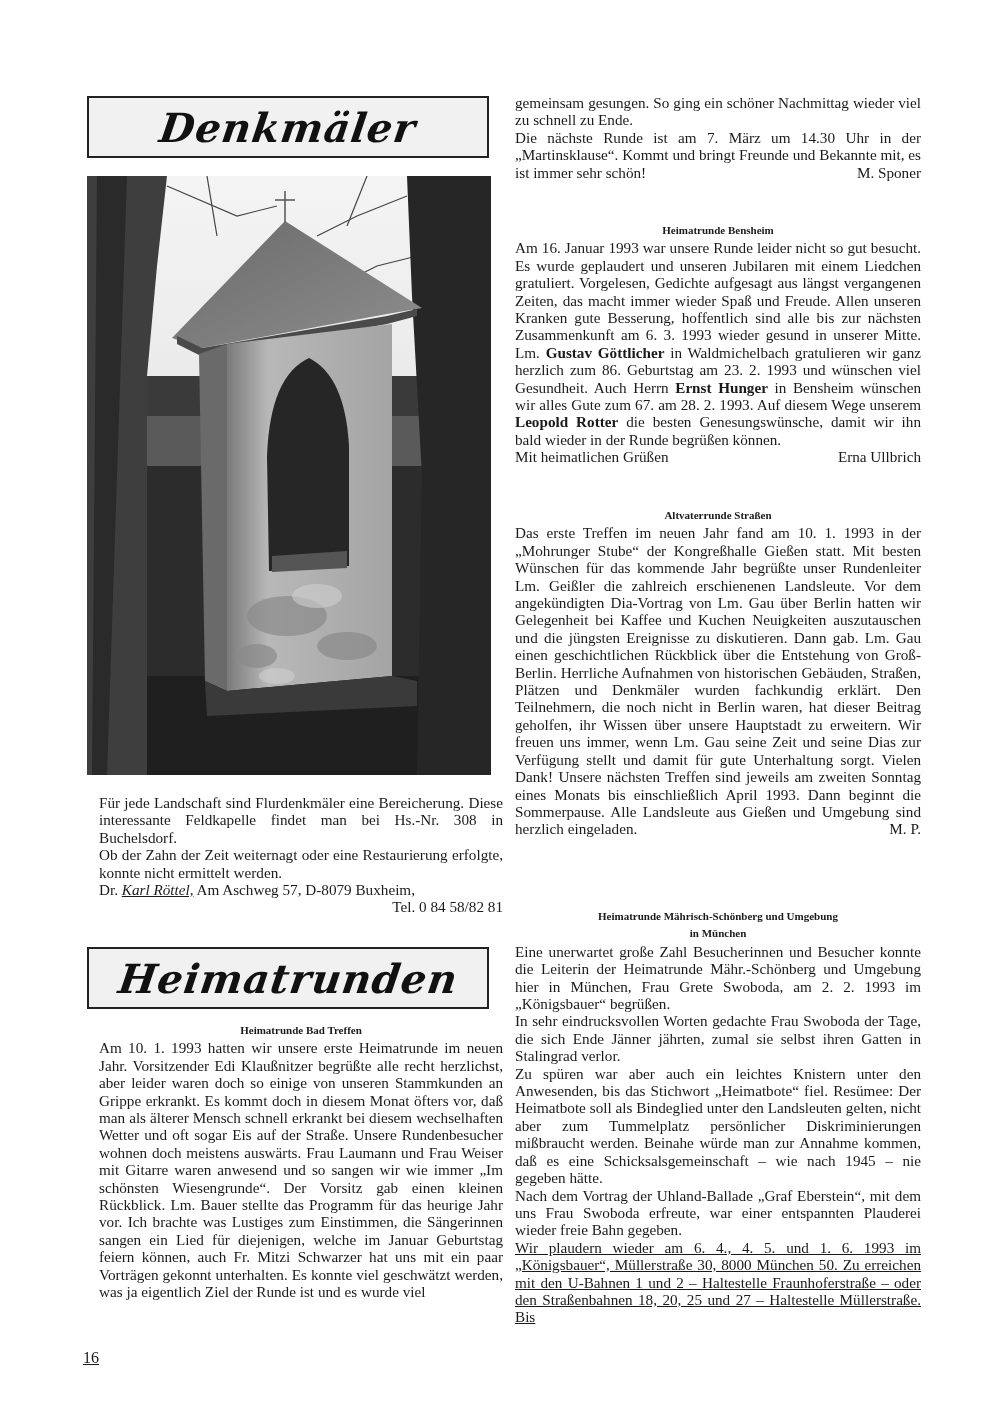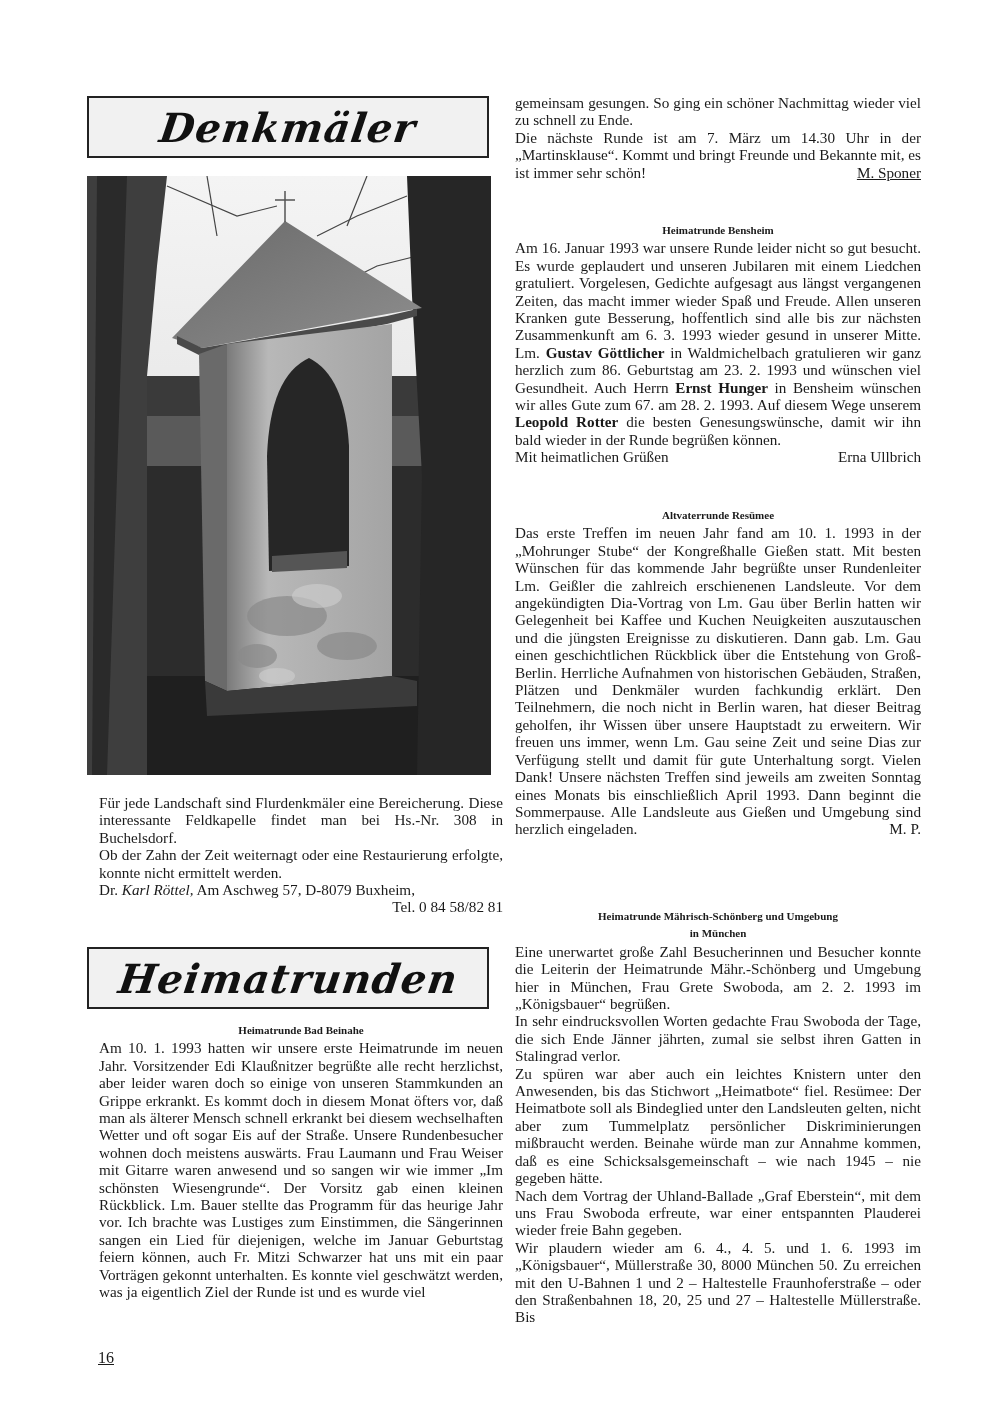--- a/index.html
+++ b/index.html
@@ -24,22 +24,22 @@
   }
   .photo {
     position: absolute; left: 87px; top: 176px; width: 404px; height: 599px;
     background: #2a2a2a; overflow: hidden;
   }
   .photo svg { display: block; }
   h3 { margin: 0; font-size: 11px; font-weight: bold; text-align: center; line-height: 17.4px; }
   p { margin: 0; }
   .sig { display: flex; justify-content: space-between; }
   b { font-weight: bold; }
-  i { font-style: italic; }
-  .pageno { position: absolute; left: 98px; top: 1349px; font-size: 16px; text-decoration: underline; }
+  i { font-style: italic; text-decoration: underline; }
+  .pageno { position: absolute; left: 83px; top: 1349px; font-size: 16px; text-decoration: underline; }
 </style>
 </head>
 <body>
 
 <div class="banner" style="top:96px;">
   <span>Denkmäler</span>
 </div>
 
 <div class="photo">
   <svg width="404" height="599" viewBox="0 0 404 599" xmlns="http://www.w3.org/2000/svg">
@@ -112,58 +112,58 @@
     <span>Dr. </span><i>Karl Röttel,</i><span> Am Aschweg 57, D-8079 Buxheim,</span>
   </p>
   <p style="text-align:right;">Tel. 0 84 58/82 81</p>
 </div>
 
 <div class="banner" style="top:947px;">
   <span>Heimatrunden</span>
 </div>
 
 <div class="col left" style="top:1022px;">
-  <h3>Heimatrunde Bad Beinahe</h3>
+  <h3>Heimatrunde Bad Treffen</h3>
   <p>Am 10. 1. 1993 hatten wir unsere erste Heimatrunde im neuen Jahr. Vorsitzender Edi Klaußnitzer begrüßte alle recht herzlichst, aber leider waren doch so einige von unseren Stammkunden an Grippe erkrankt. Es kommt doch in diesem Monat öfters vor, daß man als älterer Mensch schnell erkrankt bei diesem wechselhaften Wetter und oft sogar Eis auf der Straße. Unsere Rundenbesucher wohnen doch meistens auswärts. Frau Laumann und Frau Weiser mit Gitarre waren anwesend und so sangen wir wie immer „Im schönsten Wiesengrunde“. Der Vorsitz gab einen kleinen Rückblick. Lm. Bauer stellte das Programm für das heurige Jahr vor. Ich brachte was Lustiges zum Einstimmen, die Sängerinnen sangen ein Lied für diejenigen, welche im Januar Geburtstag feiern können, auch Fr. Mitzi Schwarzer hat uns mit ein paar Vorträgen gekonnt unterhalten. Es konnte viel geschwätzt werden, was ja eigentlich Ziel der Runde ist und es wurde viel</p>
 </div>
 
 <div class="pageno">16</div>
 
 <div class="col right" style="top:94px;">
   <p>gemeinsam gesungen. So ging ein schöner Nachmittag wieder viel zu schnell zu Ende.</p>
   <p style="text-align-last:left;">Die nächste Runde ist am 7. März um 14.30 Uhr in der „Martinsklause“. Kommt und bringt Freunde und Bekannte mit, es ist immer sehr schön!</p>
-  <div class="sig" style="margin-top:-17.4px;text-decoration:underline;">
+  <div class="sig" style="margin-top:-17.4px;">
       <span></span>
       <span>M. Sponer</span>
     </div>
 </div>
 
 <div class="col right" style="top:222px;">
   <h3>Heimatrunde Bensheim</h3>
   <p>
     <span>Am 16. Januar 1993 war unsere Runde leider nicht so gut besucht. Es wurde geplaudert und unseren Jubilaren mit einem Liedchen gratuliert. Vorgelesen, Gedichte aufgesagt aus längst vergangenen Zeiten, das macht immer wieder Spaß und Freude. Allen unseren Kranken gute Besserung, hoffentlich sind alle bis zur nächsten Zusammenkunft am 6. 3. 1993 wieder gesund in unserer Mitte. Lm. </span><b>Gustav Göttlicher</b><span> in Waldmichelbach gratulieren wir ganz herzlich zum 86. Geburtstag am 23. 2. 1993 und wünschen viel Gesundheit. Auch Herrn </span><b>Ernst Hunger</b><span> in Bensheim wünschen wir alles Gute zum 67. am 28. 2. 1993. Auf diesem Wege unserem </span><b>Leopold Rotter</b><span> die besten Genesungswünsche, damit wir ihn bald wieder in der Runde begrüßen können.</span>
   </p>
   <div class="sig">
     <span>Mit heimatlichen Grüßen</span>
     <span>Erna Ullbrich</span>
   </div>
 </div>
 
 <div class="col right" style="top:507px;">
-  <h3>Altvaterrunde Resümee</h3>
+  <h3>Altvaterrunde Straßen</h3>
   <p style="text-align-last:left;">Das erste Treffen im neuen Jahr fand am 10. 1. 1993 in der „Mohrunger Stube“ der Kongreßhalle Gießen statt. Mit besten Wünschen für das kommende Jahr begrüßte unser Rundenleiter Lm. Geißler die zahlreich erschienenen Landsleute. Vor dem angekündigten Dia-Vortrag von Lm. Gau über Berlin hatten wir Gelegenheit bei Kaffee und Kuchen Neuigkeiten auszutauschen und die jüngsten Ereignisse zu diskutieren. Dann gab. Lm. Gau einen geschichtlichen Rückblick über die Entstehung von Groß-Berlin. Herrliche Aufnahmen von historischen Gebäuden, Straßen, Plätzen und Denkmäler wurden fachkundig erklärt. Den Teilnehmern, die noch nicht in Berlin waren, hat dieser Beitrag geholfen, ihr Wissen über unsere Hauptstadt zu erweitern. Wir freuen uns immer, wenn Lm. Gau seine Zeit und seine Dias zur Verfügung stellt und damit für gute Unterhaltung sorgt. Vielen Dank! Unsere nächsten Treffen sind jeweils am zweiten Sonntag eines Monats bis einschließlich April 1993. Dann beginnt die Sommerpause. Alle Landsleute aus Gießen und Umgebung sind herzlich eingeladen.</p>
   <div class="sig" style="margin-top:-17.4px;justify-content:flex-end;">
       <span></span>
       <span>M. P.</span>
     </div>
 </div>
 
 <div class="col right" style="top:908px;">
   <h3>
     <span>Heimatrunde Mährisch-Schönberg und Umgebung</span><br>
     <span>in München</span>
   </h3>
   <p style="text-align-last:left;">Eine unerwartet große Zahl Besucherinnen und Besucher konnte die Leiterin der Heimatrunde Mähr.-Schönberg und Umgebung hier in München, Frau Grete Swoboda, am 2. 2. 1993 im „Königsbauer“ begrüßen.</p>
   <p style="text-align-last:left;">In sehr eindrucksvollen Worten gedachte Frau Swoboda der Tage, die sich Ende Jänner jährten, zumal sie selbst ihren Gatten in Stalingrad verlor.</p>
   <p style="text-align-last:left;">Zu spüren war aber auch ein leichtes Knistern unter den Anwesenden, bis das Stichwort „Heimatbote“ fiel. Resümee: Der Heimatbote soll als Bindeglied unter den Landsleuten gelten, nicht aber zum Tummelplatz persönlicher Diskriminierungen mißbraucht werden. Beinahe würde man zur Annahme kommen, daß es eine Schicksalsgemeinschaft – wie nach 1945 – nie gegeben hätte.</p>
   <p style="text-align-last:left;">Nach dem Vortrag der Uhland-Ballade „Graf Eberstein“, mit dem uns Frau Swoboda erfreute, war einer entspannten Plauderei wieder freie Bahn gegeben.</p>
-  <p style="text-align-last:justify;">Wir plaudern wieder am 6. 4., 4. 5. und 1. 6. 1993 im „Königsbauer“, Müllerstraße 30, 8000 München 50. Zu erreichen mit den U-Bahnen 1 und 2 – Haltestelle Fraunhoferstraße – oder den Straßenbahnen 18, 20, 25 und 27 – Haltestelle Müllerstraße. Bis</p>
+  <p style="text-align-last:justify;text-decoration:underline;">Wir plaudern wieder am 6. 4., 4. 5. und 1. 6. 1993 im „Königsbauer“, Müllerstraße 30, 8000 München 50. Zu erreichen mit den U-Bahnen 1 und 2 – Haltestelle Fraunhoferstraße – oder den Straßenbahnen 18, 20, 25 und 27 – Haltestelle Müllerstraße. Bis</p>
 </div>
 
 </body></html>

